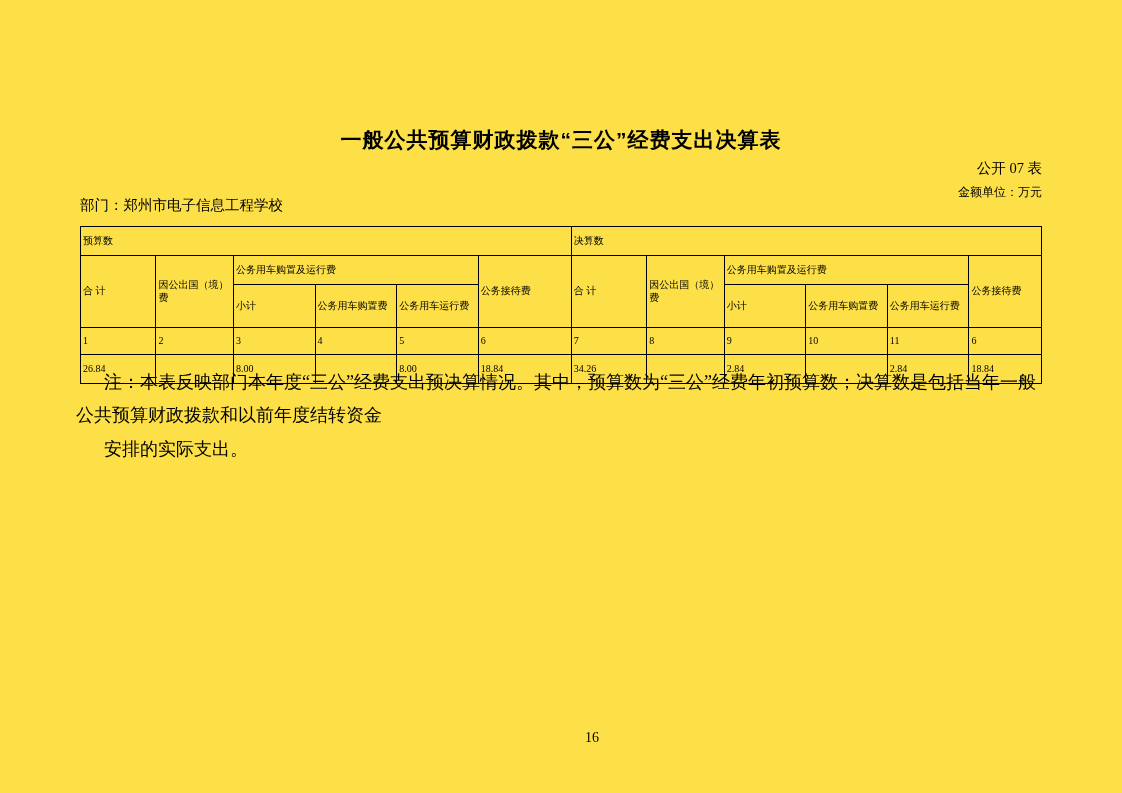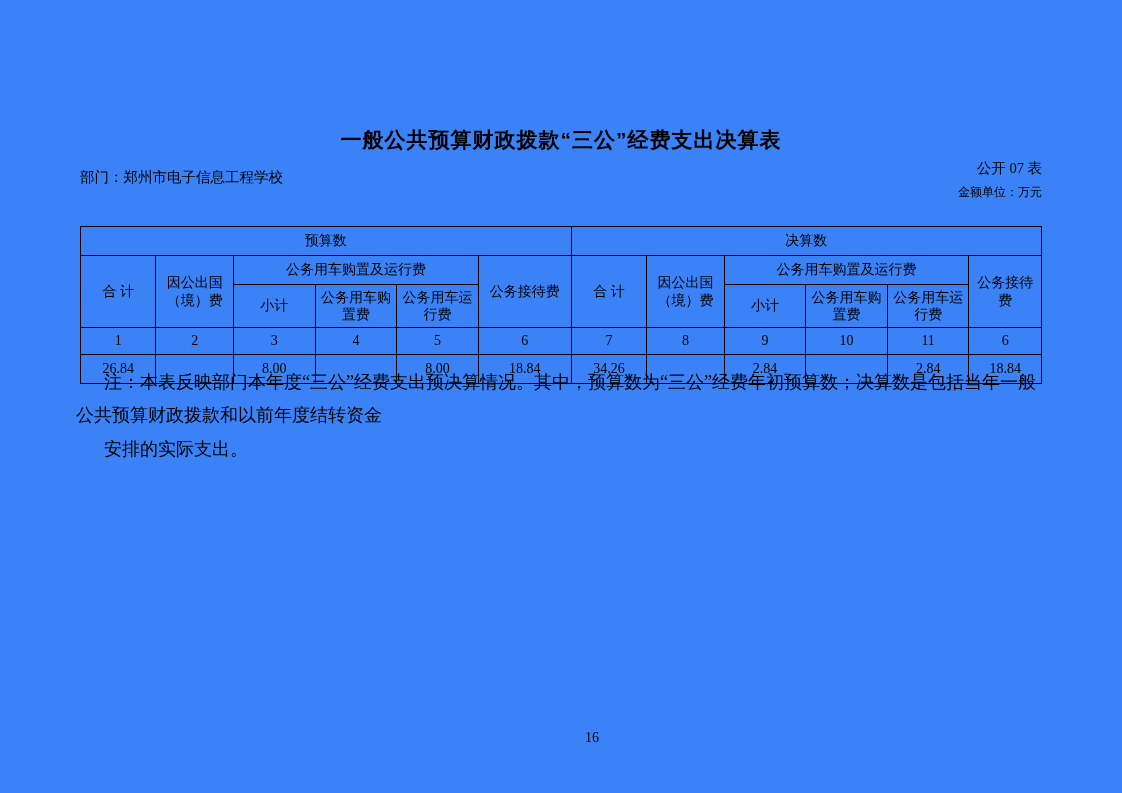--- a/index.html
+++ b/index.html
@@ -3,21 +3,21 @@
 <meta charset="utf-8">
 <style>
   html, body {
     margin: 0;
     padding: 0;
     background: #8a8a8a;
   }
   .page {
     width: 1122px;
     height: 793px;
-    background: #3b82f6;
+    background: #fde047;
     position: relative;
     margin: 0 auto;
     font-family: "Liberation Serif", "DejaVu Serif", serif;
     color: #000;
     box-sizing: border-box;
     overflow: hidden;
   }
   .doc-title {
     position: absolute;
     top: 126px;
@@ -37,37 +37,37 @@
     text-align: right;
   }
   .meta-right-2 {
     position: absolute;
     top: 184px;
     right: 80px;
     font-size: 12px;
   }
   .meta-left {
     position: absolute;
-    top: 168px;
+    top: 196px;
     left: 80px;
     font-size: 14.5px;
   }
   table.fin {
     position: absolute;
     top: 226px;
     left: 80px;
     width: 962px;
     border-collapse: collapse;
     table-layout: fixed;
   }
   table.fin td {
     border: 1px solid #000;
-    text-align: center;
+    text-align: left;
     vertical-align: middle;
-    font-size: 14px;
+    font-size: 10px;
     line-height: 1.22;
     padding: 3px 2px;
     font-family: "Liberation Serif", "DejaVu Serif", serif;
   }
   table.fin td.group {
     height: 22px;
   }
   table.fin td.head {
     height: 58px;
   }

